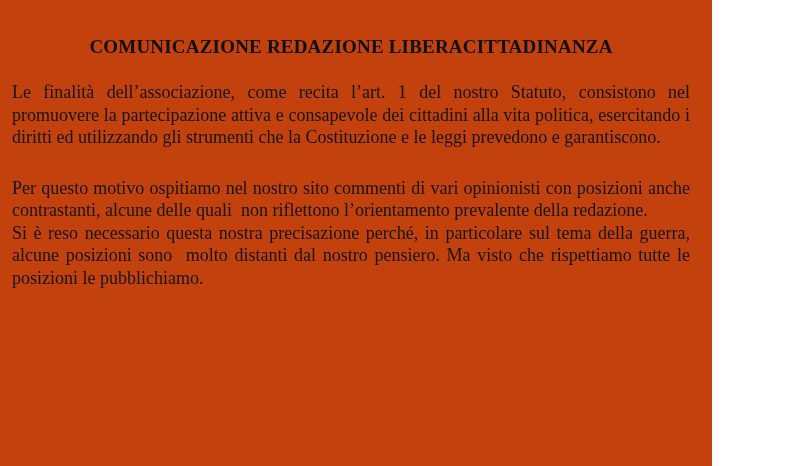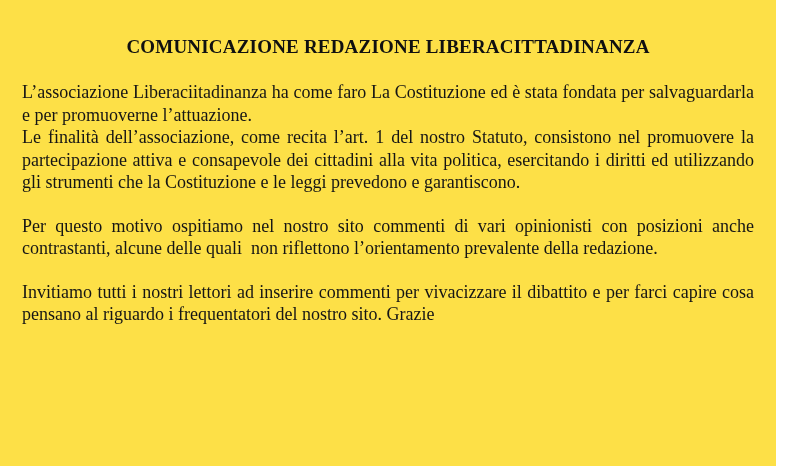--- a/index.html
+++ b/index.html
@@ -9,56 +9,53 @@
   }
   body {
     width: 800px;
     height: 466px;
     overflow: hidden;
     font-family: "Liberation Serif", "DejaVu Serif", serif;
     color: #151515;
   }
   .page {
     box-sizing: border-box;
-    width: 776px;
+    width: 712px;
     height: 466px;
-    padding: 35px 22px 0 22px;
-    background: #fde047;
+    padding: 35px 22px 0 12px;
+    background: #c2410c;
   }
   .title {
     margin: 0 0 23px 0;
     font-size: 19px;
     font-weight: bold;
     line-height: 23px;
     text-align: center;
     letter-spacing: 0.2px;
     color: #101010;
   }
   .content {
     font-size: 18px;
     line-height: 22.5px;
   }
   .para {
     margin: 0;
     text-align: justify;
   }
   .block + .block {
-    margin-top: 21px;
+    margin-top: 28px;
   }
 </style>
 </head>
 <body>
 
 <div class="page">
   <h1 class="title">COMUNICAZIONE REDAZIONE LIBERACITTADINANZA</h1>
   <div class="content">
       <div class="block">
-        <p class="para">L’associazione Liberaciitadinanza ha come faro La Costituzione ed è stata fondata per salvaguardarla e per promuoverne l’attuazione.</p>
         <p class="para">Le finalità dell’associazione, come recita l’art. 1 del nostro Statuto, consistono nel promuovere la partecipazione attiva e consapevole dei cittadini alla vita politica, esercitando i diritti ed utilizzando gli strumenti che la Costituzione e le leggi prevedono e garantiscono.</p>
       </div>
       <div class="block">
         <p class="para">Per questo motivo ospitiamo nel nostro sito commenti di vari opinionisti con posizioni anche contrastanti, alcune delle quali &nbsp;non riflettono l’orientamento prevalente della redazione.</p>
-      </div>
-      <div class="block">
-        <p class="para">Invitiamo tutti i nostri lettori ad inserire commenti per vivacizzare il dibattito e per farci capire cosa pensano al riguardo i frequentatori del nostro sito. Grazie</p>
+        <p class="para">Si è reso necessario questa nostra precisazione perché, in particolare sul tema della guerra, alcune posizioni sono &nbsp;molto distanti dal nostro pensiero. Ma visto che rispettiamo tutte le posizioni le pubblichiamo.</p>
       </div>
     </div>
 </div>
 
 </body></html>

